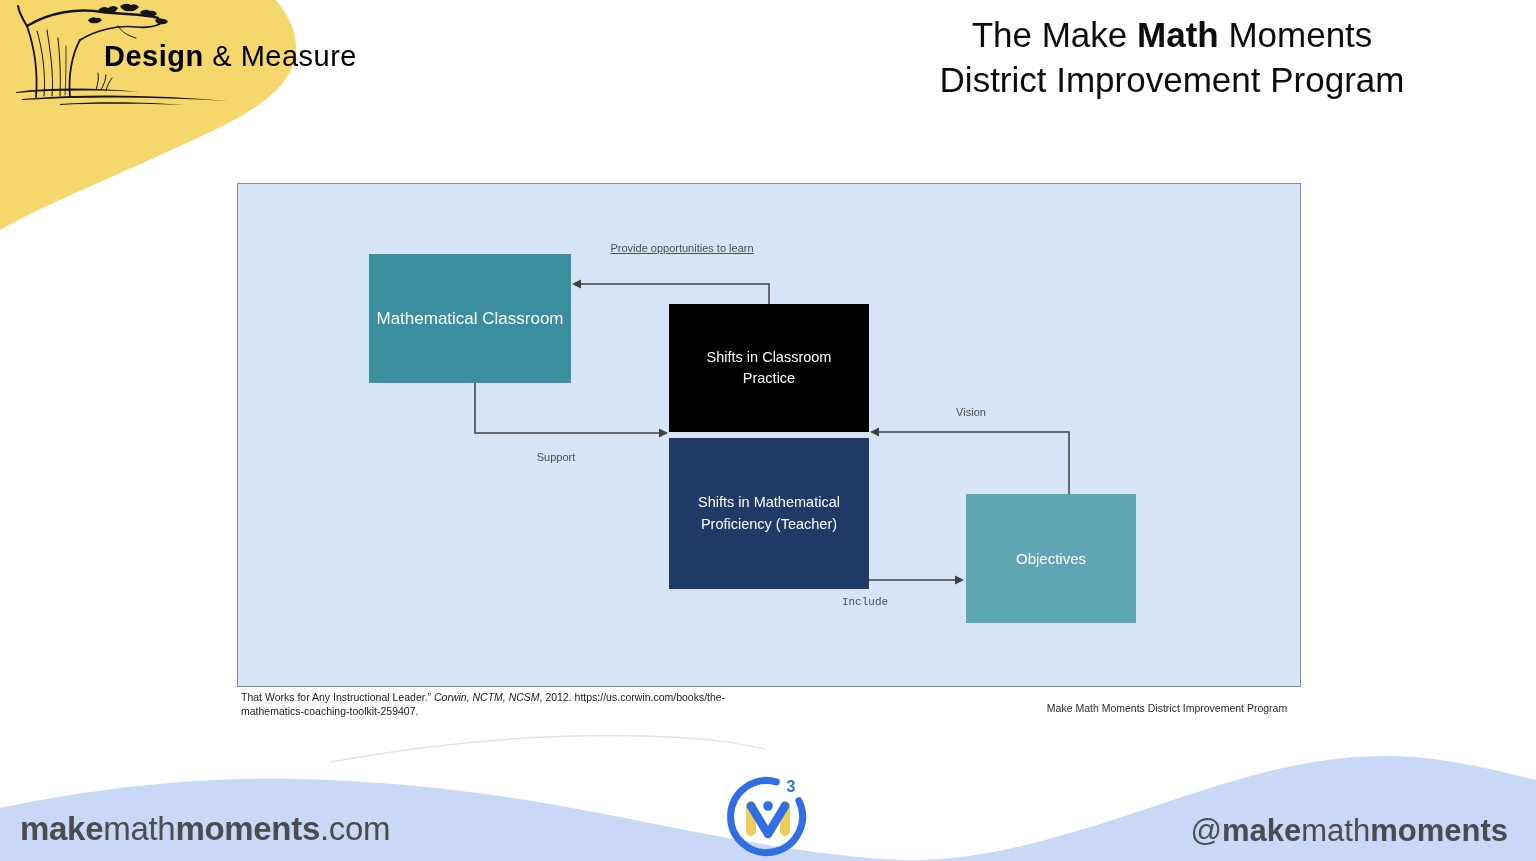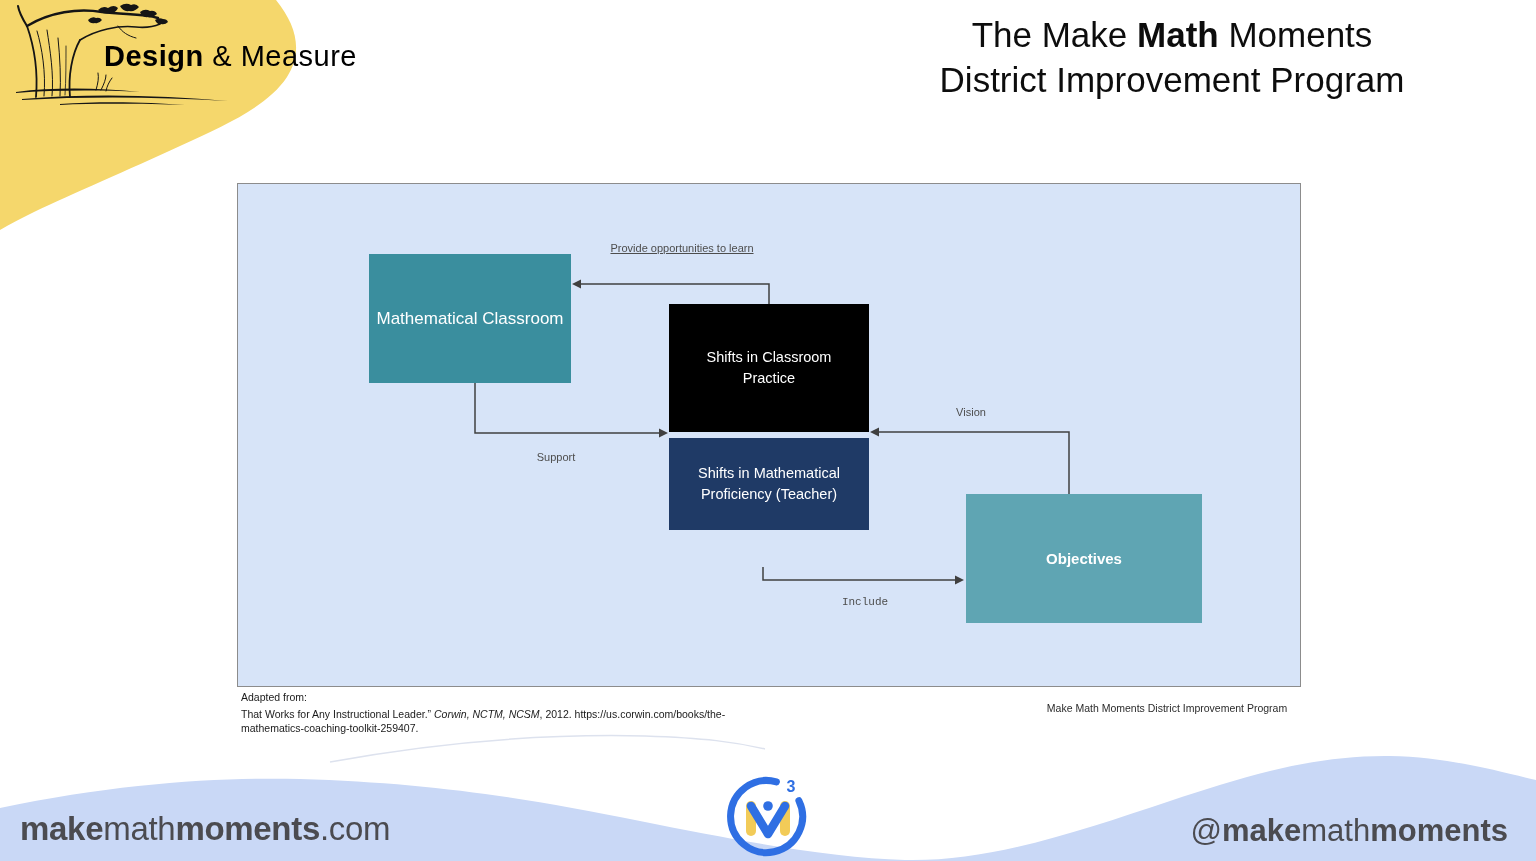--- a/index.html
+++ b/index.html
@@ -18,23 +18,23 @@
 
   
   .diagram-panel { left:237px; top:183px; width:1064px; height:504px;
                    background:#d7e4f8; border:1px solid #8c8c8c; }
   .diagram-panel svg.arrows { position:absolute; left:0; top:0; }
   .dbox { position:absolute; display:flex; align-items:center; justify-content:center;
           text-align:center; color:#ffffff; }
   .box-teal  { left:131px; top:70px;  width:202px; height:129px; background:#3a8e9e; font-size:17px; }
   .box-gray  { left:431px; top:120px; width:200px; height:128px; background:#000000; font-size:14.5px;
                line-height:1.45; padding:0 28px; }
-  .box-navy  { left:431px; top:254px; width:200px; height:92px; background:#1f3a66; font-size:14.5px;
+  .box-navy  { left:431px; top:254px; width:200px; height:151px; background:#1f3a66; font-size:14.5px;
                line-height:1.45; padding:0 22px; }
-  .box-lteal { left:728px; top:310px; width:236px; height:129px; background:#5fa5b3; font-size:15px;font-weight:bold; }
+  .box-lteal { left:728px; top:310px; width:170px; height:129px; background:#5fa5b3; font-size:15px; }
   .box-orange{ left:835px; top:28px;  width:201px; height:32px;  background:#e8a159; font-size:13.5px; }
 
   .arrow-label { position:absolute; transform:translateX(-50%); font-size:11px;
                  color:#4d4d4d; white-space:nowrap; }
   #lbl-provide { left:444px; top:58px;text-decoration:underline; }
   #lbl-require { left:318px; top:267px; }
   #lbl-support { left:733px; top:222px; }
   #lbl-include { left:627px; top:412px;font-family:Liberation Mono, monospace; }
 
   
@@ -116,21 +116,20 @@
   <div id="lbl-support" class="arrow-label">Vision</div>
   <div id="lbl-include" class="arrow-label">Include</div>
 
   <div class="dbox box-teal">Mathematical Classroom</div>
   <div class="dbox box-gray">Shifts in Classroom Practice</div>
   <div class="dbox box-navy">Shifts in Mathematical Proficiency (Teacher)</div>
   <div class="dbox box-lteal">Objectives</div>
 </div>
 
 <div class="abs citation">
-  <div class="intro">Adapted from:</div>
   <div class="cit-line"><span>That Works for Any Instructional Leader.” </span><i>Corwin, NCTM, NCSM</i><span>, 2012. https://us.corwin.com/books/the-</span></div>
   <div class="cit-line">mathematics-coaching-toolkit-259407.</div>
 </div>
 
 <div class="abs caption">Make Math Moments District Improvement Program</div>
 
 <svg id="footer-wave" class="abs" width="1536" height="130" viewBox="0 0 1536 130">
   <path d="M330,31 C450,9 560,3 645,5 C705,7 735,11 765,18" fill="none" stroke="#dde2ee" stroke-width="1.5"></path>
   <path d="M0,77 C120,52 220,46 300,48 C430,52 520,66 640,90 C740,110 830,127 905,129 C990,131 1080,100 1170,70 C1240,47 1310,24 1390,25 C1450,26 1505,42 1536,49 V130 H0 Z" fill="#c9d8f6"></path>
 </svg>

